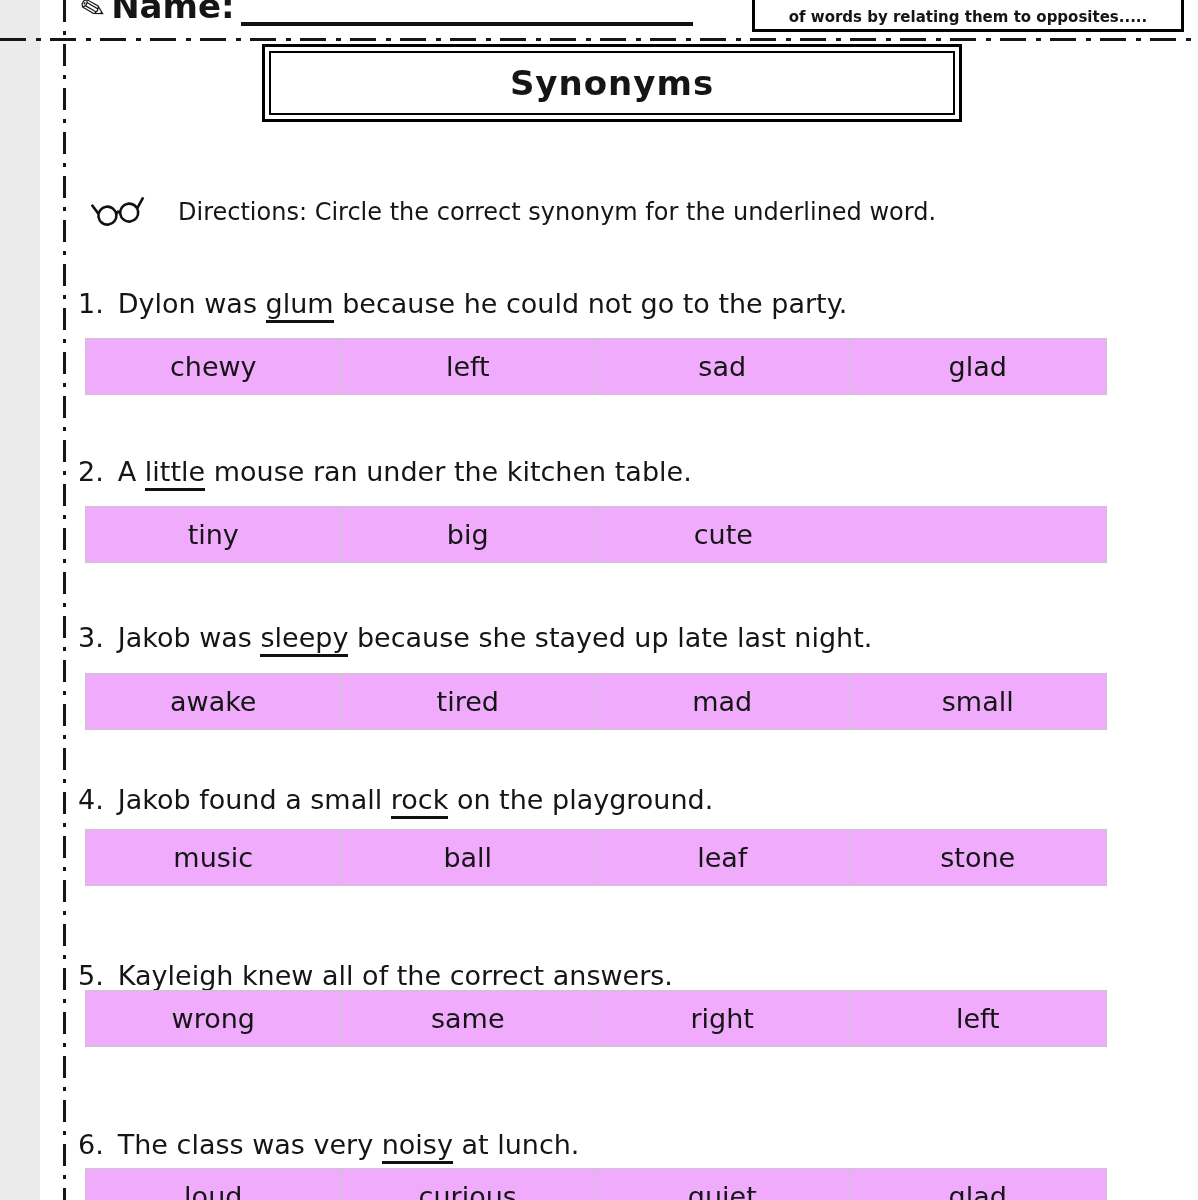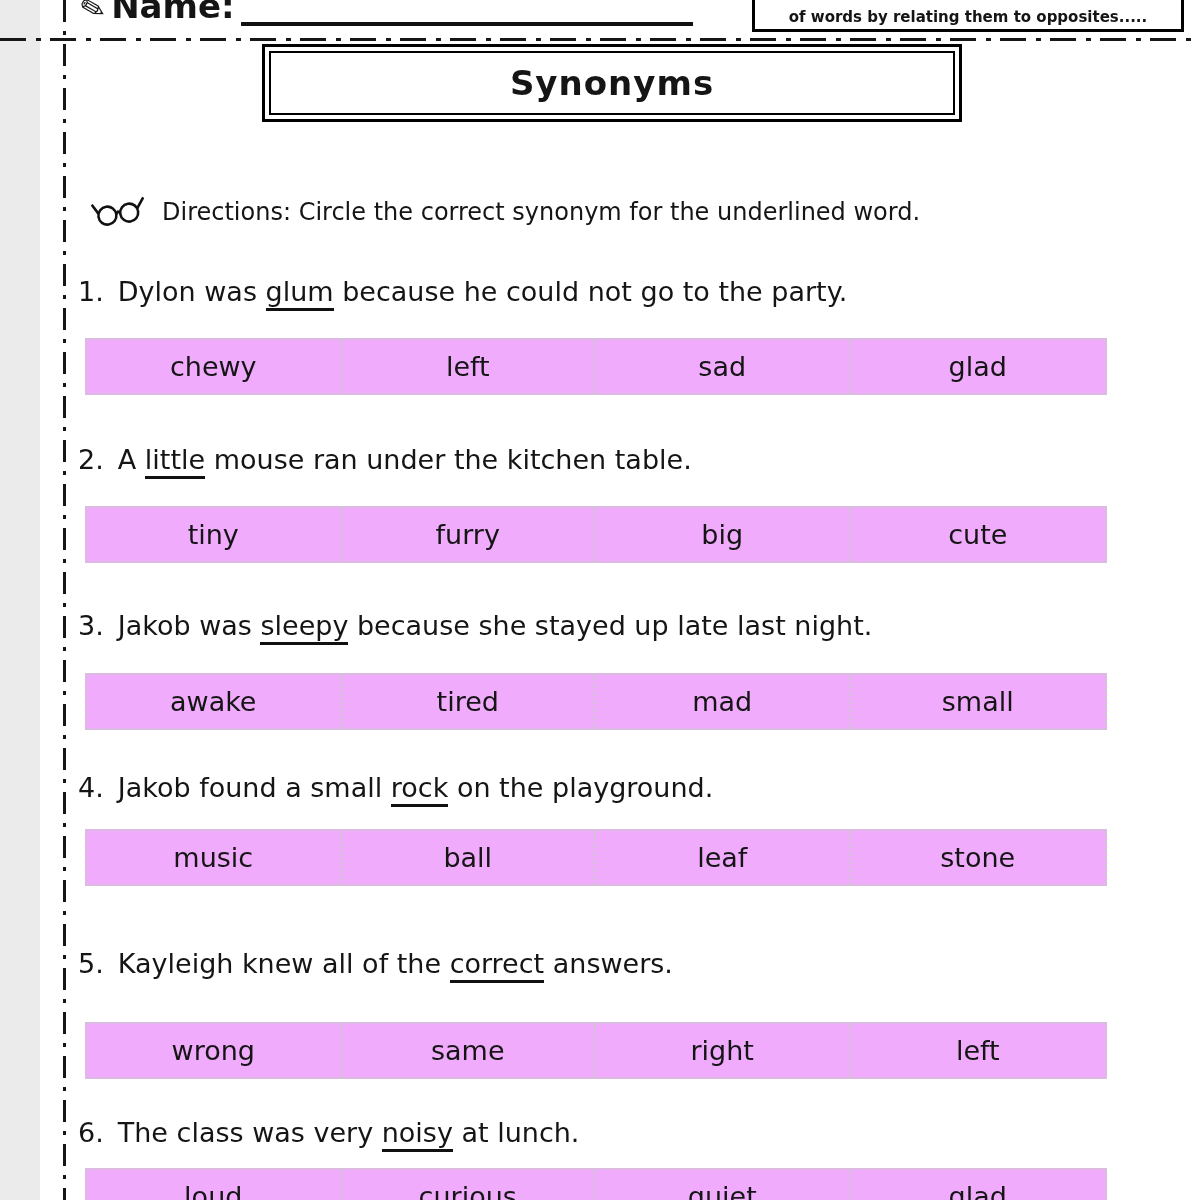--- a/index.html
+++ b/index.html
@@ -35,40 +35,40 @@
   .title-outer{
     position:absolute;left:262px;top:44px;width:700px;height:78px;
     border:3px solid #000;box-sizing:border-box;padding:4px;background:#fff;
   }
   .title-inner{
     width:100%;height:100%;border:2px solid #000;box-sizing:border-box;
     display:flex;align-items:center;justify-content:center;
   }
   .title-text{font-size:34px;font-weight:bold;letter-spacing:1px;}
   
-  .directions{position:absolute;left:92px;top:194px;display:flex;align-items:center;gap:16px;justify-content:flex-end;}
+  .directions{position:absolute;left:92px;top:194px;display:flex;align-items:center;gap:32px;justify-content:flex-end;}
   .directions .txt{font-size:24px;}
   .glasses{transform:rotate(-8deg);}
   
-  .q{position:absolute;left:78px;font-size:27px;white-space:nowrap;}
+  .q{position:absolute;left:78px;font-size:27px;white-space:nowrap;margin-top:12px;}
   .q .num{margin-right:14px;}
   .q .u{border-bottom:3px solid #111;padding-bottom:1px;}
   #q1{top:276px}#q2{top:444px}#q3{top:610px}#q4{top:772px}#q5{top:948px}#q6{top:1117px}
   
   .row{
     position:absolute;left:85px;width:1022px;height:57px;box-sizing:border-box;
     display:grid;grid-template-columns:repeat(4,1fr);
     border:2px dotted #c8c8c8;background:#f0abfc;
   }
   .cell{
     display:flex;align-items:center;justify-content:center;
     border-right:2px dotted #c8c8c8;font-size:27px;cursor:pointer;
   }
   .cell:last-child{border-right:none;}
-  #r1{top:338px}#r2{top:506px}#r3{top:673px}#r4{top:829px}#r5{top:1022px}#r6{top:1168px}
+  #r1{top:338px}#r2{top:506px}#r3{top:673px}#r4{top:829px}#r5{top:990px}#r6{top:1168px}
 </style>
 </head>
 <body>
 
 <div class="edge-strip"></div>
 <div class="cutline-v"></div>
 <div class="cutline-h"></div>
 
 <div class="name-wrap">
   <span class="pencil">✎</span>
@@ -107,21 +107,20 @@
   <div class="cell">left</div>
   <div class="cell">sad</div>
   <div class="cell">glad</div>
 </div>
 
 <div class="q" id="q2">
   <span class="num">2.</span><span>A </span><span class="u">little</span><span> mouse ran under the kitchen table.</span>
 </div>
 <div class="row" id="r2">
   <div class="cell">tiny</div>
-  <div class="cell">furry</div>
   <div class="cell">big</div>
   <div class="cell">cute</div>
 </div>
 
 <div class="q" id="q3">
   <span class="num">3.</span><span>Jakob was </span><span class="u">sleepy</span><span> because she stayed up late last night.</span>
 </div>
 <div class="row" id="r3">
   <div class="cell">awake</div>
   <div class="cell">tired</div>

